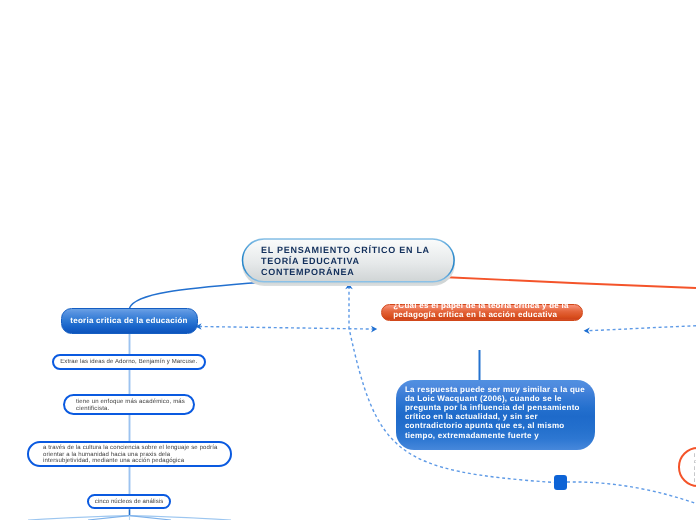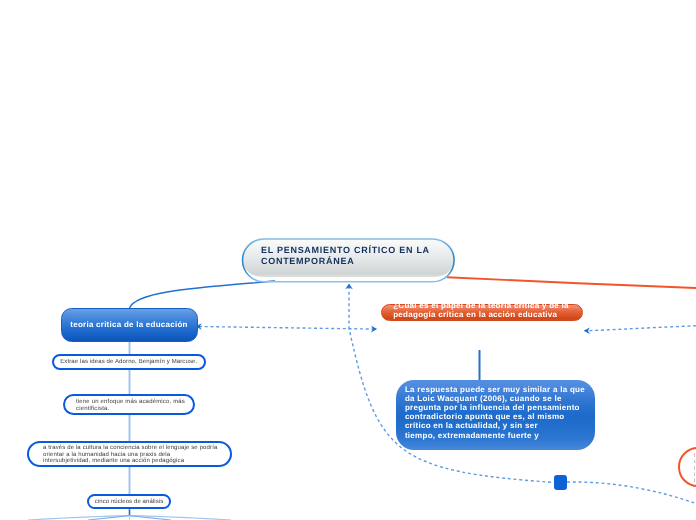--- a/index.html
+++ b/index.html
@@ -8,33 +8,33 @@
        font-family:"Liberation Sans",sans-serif;
        -webkit-font-smoothing:antialiased;text-rendering:geometricPrecision;}
   #canvas{position:relative;width:696px;height:520px;
           transform:translateZ(0);}
   #edges{position:absolute;left:0;top:0;width:696px;height:520px;}
   .node{position:absolute;box-sizing:border-box;display:flex;align-items:center;}
   .node .txt{width:100%;}
   .ln{display:block;white-space:nowrap;}
 
   
-  .root{left:241.8px;top:238.2px;width:213px;height:39px;border-radius:22.2px;
+  .root{left:241.8px;top:238.2px;width:213px;height:48px;border-radius:22.2px;
         border:none;
         background:linear-gradient(180deg,#fbfcfc 0%,#f4f6f6 18%,#e6e9ea 52%,#d5d9da 82%,#cfd4d4 92%,#dde1e2 100%);
         padding:7.1px 0 0 19.2px;align-items:flex-start;}
   #root-outline{position:absolute;left:0;top:0;width:696px;height:520px;
                 pointer-events:none;}
   .root .txt{font-size:9px;font-weight:bold;color:#13305c;line-height:10.9px;
              letter-spacing:0.72px;}
 
   
   .blue{background:linear-gradient(180deg,#6ba2e5 0%,#5792e0 14%,#2e79d4 48%,#1a66cb 72%,#1058c0 93%,#0e54bb 100%);
         border:1px solid #155ec2;color:#ffffff;}
-  #n-theory{left:60.5px;top:308px;width:137px;height:34px;border-radius:10.5px;
+  #n-theory{left:60.5px;top:308px;width:137px;height:26px;border-radius:10.5px;
             justify-content:center;padding-bottom:0.2px;}
   #n-theory .txt{font-size:8px;font-weight:bold;text-align:center;color:#fff;
                  letter-spacing:0.25px;}
 
   
   .white{background:#ffffff;border:2px solid #0a5ae0;color:#3c3c3c;}
   #n-extrae{left:51.5px;top:353.5px;width:154.5px;height:16px;border-radius:8px;
             justify-content:center;}
   #n-extrae .txt{font-size:6px;text-align:center;letter-spacing:0.12px;}
 
@@ -113,20 +113,21 @@
       <path d="M349,283.4 L345.2,289.2 L349,287.4 L352.8,289.2 Z"></path>
       <path d="M195.4,326.5 L201.6,323.2 L199.8,326.5 L201.6,329.8 Z"></path>
       <path d="M377.2,329.1 L371,325.8 L372.8,329.1 L371,332.4 Z"></path>
       <path d="M583.6,330.8 L589.8,327.5 L588,330.8 L589.8,334.1 Z"></path>
     </g>
   </svg>
 
   <div class="node root">
     <div class="txt">
         <span class="ln">EL PENSAMIENTO CRÍTICO EN LA</span>
+        <span class="ln">TEORÍA EDUCATIVA</span>
         <span class="ln">CONTEMPORÁNEA</span>
       </div>
   </div>
 
   <div class="node blue pill" id="n-theory">
     <div class="txt">teoria critica de la educación</div>
   </div>
 
   <div class="node white" id="n-extrae">
     <div class="txt">Extrae las ideas de Adorno, Benjamín y Marcuse.</div>
@@ -156,22 +157,22 @@
         <span class="ln">¿Cuál es el papel de la teoría crítica y de la</span>
         <span class="ln">pedagogía crítica en la acción educativa</span>
       </div>
   </div>
 
   <div class="node blue" id="n-answer">
     <div class="txt">
         <span class="ln">La respuesta puede ser muy similar a la que</span>
         <span class="ln">da Loic Wacquant (2006), cuando se le</span>
         <span class="ln">pregunta por la influencia del pensamiento</span>
+        <span class="ln">crítico en la actualidad, y sin ser</span>
         <span class="ln">contradictorio apunta que es, al mismo</span>
-        <span class="ln">crítico en la actualidad, y sin ser</span>
         <span class="ln">tiempo, extremadamente fuerte y</span>
       </div>
   </div>
 
   <svg id="root-outline" viewBox="0 0 696 520">
     <defs>
       <linearGradient id="rootStroke" x1="0" y1="0" x2="0" y2="1">
         <stop offset="0" stop-color="#86bfe6"></stop>
         <stop offset="0.16" stop-color="#5aa7dc"></stop>
         <stop offset="0.45" stop-color="#2384c9"></stop>

